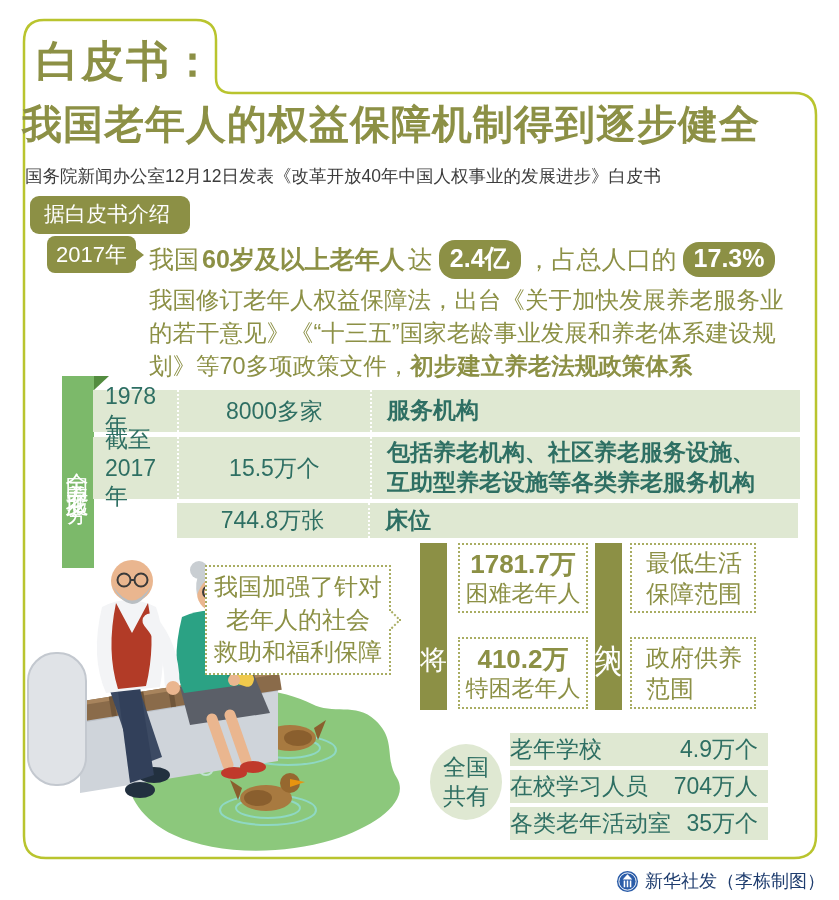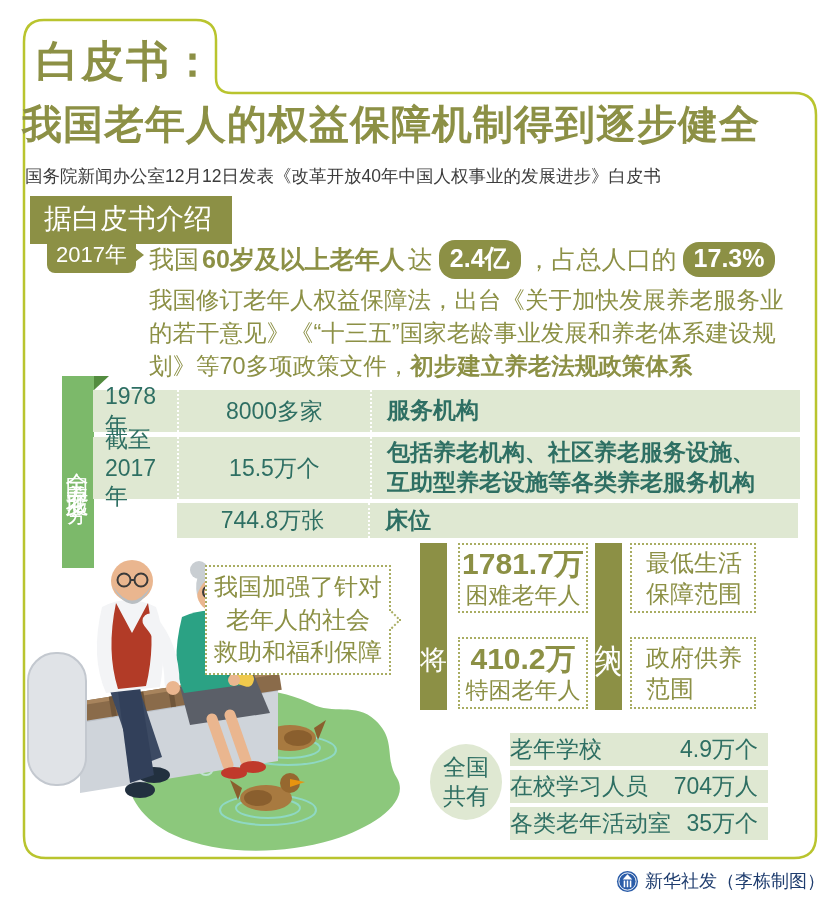--- a/index.html
+++ b/index.html
@@ -7,21 +7,21 @@
     position:relative;width:839px;height:900px;background:#fff;overflow:hidden;
     font-family:"Liberation Sans","DejaVu Sans",sans-serif;
   }
   .abs{position:absolute;}
   .ml{white-space:pre-line;}
   
   .border-svg{position:absolute;left:0;top:0;}
   .tab-title{left:36px;top:33px;font-size:43px;font-weight:bold;color:#8c9045;letter-spacing:2px;}
   .main-title{left:22px;top:97px;width:800px;font-size:40px;font-weight:bold;color:#8c9045;letter-spacing:1px;margin:0;}
   .subtitle{left:25px;top:164px;font-size:17.5px;color:#3c3c3c;}
-  .section-badge{left:30px;top:196px;background:#8c9045;color:#fff;font-size:28px;padding:4px 20px 6px 14px;}
+  .section-badge{left:30px;top:196px;background:#8c9045;color:#fff;font-size:21px;padding:4px 20px 6px 14px;border-radius:9px;}
   
   .year-badge{background:#8c9045;color:#fff;border-radius:8px;display:flex;align-items:center;justify-content:center;text-align:center;font-size:22px;line-height:1.25;}
   .b2017{left:47px;top:236px;width:89px;height:37px;}
   .b2017::after{content:"";position:absolute;right:-8px;top:50%;margin-top:-7px;border-left:9px solid #8c9045;border-top:7px solid transparent;border-bottom:7px solid transparent;}
   .b2012{left:47px;top:285px;width:89px;height:62px;}
   .fact-line{left:149px;top:240px;font-size:25px;color:#8c9045;display:flex;align-items:center;gap:3px;}
   .fact-line b{font-weight:bold;}
   .pill{display:inline-block;background:#8c9045;color:#fff;font-weight:bold;border-radius:16px;padding:2px 11px 4px;margin:0 3px;}
   .fact-par{left:149px;top:284px;width:655px;font-size:23.5px;line-height:1.4;color:#8c9045;}
   .fact-par b{font-weight:bold;}
@@ -43,21 +43,21 @@
   .dotbox{border:2px dotted #a9ad62;color:#8c9045;display:flex;flex-direction:column;align-items:center;justify-content:center;background:#fff;box-sizing:border-box;}
   .note-box{left:205px;top:565px;width:186px;height:110px;font-size:24px;line-height:1.35;text-align:center;}
   .note-box::after{content:"";position:absolute;right:-9px;top:50%;width:14px;height:14px;margin-top:-8px;
     transform:rotate(45deg);border-top:2px dotted #a9ad62;border-right:2px dotted #a9ad62;background:#fff;}
   .vbar{background:#8c9045;color:#fff;writing-mode:vertical-rl;text-orientation:upright;font-size:27px;
     display:flex;align-items:center;justify-content:center;letter-spacing:4px;}
   .vbar1{left:420px;top:543px;width:27px;height:167px;}
   .vbar2{left:595px;top:543px;width:27px;height:167px;}
   .grpA{left:458px;top:543px;width:130px;height:70px;}
   .grpB{left:458px;top:637px;width:130px;height:72px;}
-  .grp-num{font-size:30px;font-weight:bold;line-height:1.2;}
+  .grp-num{font-size:26px;font-weight:bold;line-height:1.2;}
   .grp-lab{font-size:23px;line-height:1.2;}
   .tgtC{left:630px;top:543px;width:126px;height:70px;align-items:flex-start;padding-left:14px;font-size:24px;line-height:1.3;}
   .tgtD{left:630px;top:637px;width:126px;height:72px;align-items:flex-start;padding-left:14px;font-size:24px;line-height:1.3;}
   
   .stats-ellipse{left:430px;top:744px;width:72px;height:76px;background:#dfe8d2;border-radius:50%;
     color:#2e6f63;font-size:23px;line-height:1.25;display:flex;align-items:center;justify-content:center;text-align:center;}
   .stat-row{left:510px;width:258px;height:33px;background:#dfe8d2;color:#2e6f63;font-size:23px;
     display:flex;align-items:center;justify-content:space-between;padding:0 10px 0 0;box-sizing:border-box;}
   .sr1{top:733px;} .sr2{top:770px;} .sr3{top:807px;}
   

